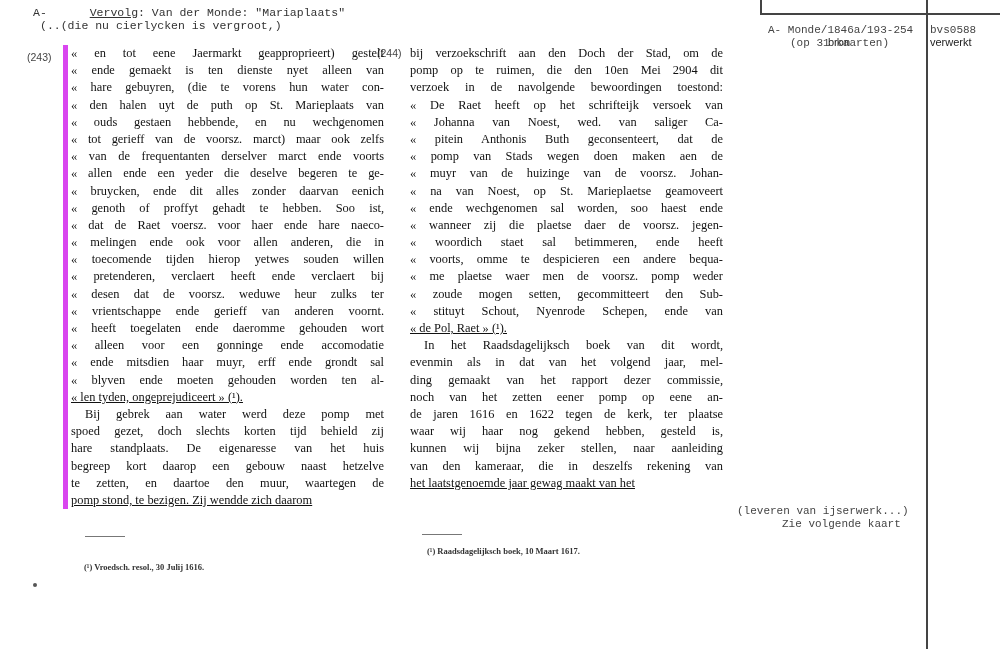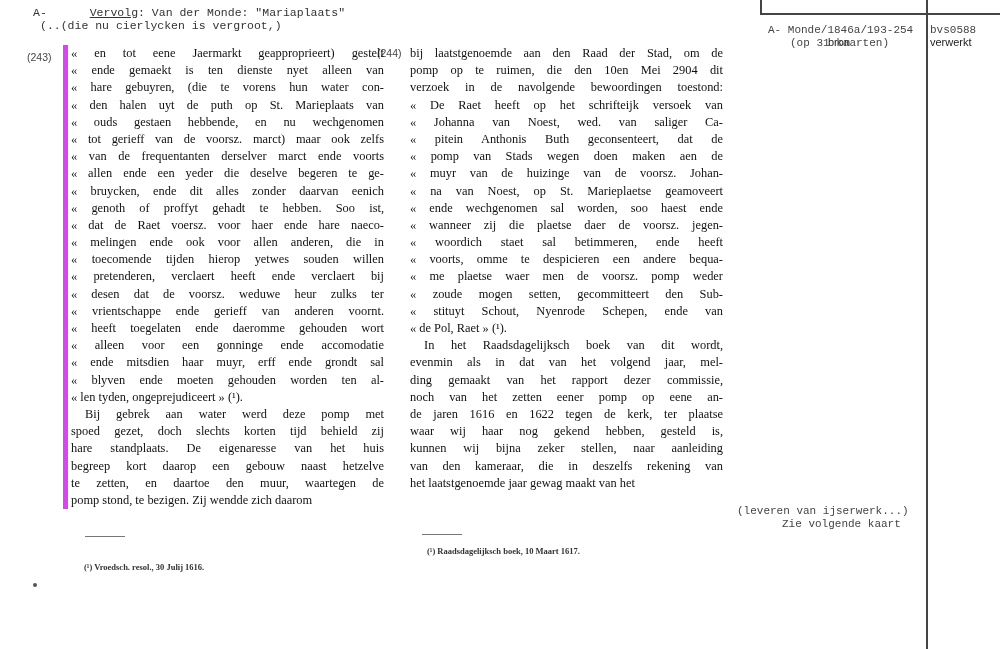--- a/index.html
+++ b/index.html
@@ -26,21 +26,21 @@
     #src2 { left: 790px; top: 37px; }
     #verw { left: 930px; top: 24px; }
     #note1 { left: 737px; top: 505px; }
     #note2 { left: 737px; top: 518px; margin-left: 45px; }
 
     
     .page-col { position: absolute; font-size: 12.4px; line-height: 17.2px; color: #111; }
     #col-left { left: 63px; top: 45px; width: 313px; border-left: 5px solid #d946ef; padding-left: 3px; }
     #col-right { left: 410px; top: 45px; width: 313px; }
     .line { white-space: nowrap; text-align: justify; text-align-last: justify; display: block; height: 17.2px; }
-    .line.last { text-align-last: left; }
+    .line.last { text-align-last: left; text-decoration: underline; }
     .line.indent { padding-left: 14px; }
     .pg-num { position: absolute; font-size: 10.5px; color: #444; }
     #pg243 { left: 27px; top: 51px; }
     #pg244 { left: 377px; top: 47px; }
 
     .fn-rule { position: absolute; height: 1px; background: #777; width: 40px; }
     #fnr1 { left: 85px; top: 536px; }
     #fnr2 { left: 422px; top: 534px; }
     .footnote { position: absolute; font-size: 8.5px; color: #333; font-weight: bold; }
     #fn1 { left: 84px; top: 546px; margin-top: 16px; }
@@ -90,21 +90,21 @@
     <span class="line">« blyven ende moeten gehouden worden ten al-</span>
     <span class="line last">« len tyden, ongeprejudiceert » (¹).</span>
     <span class="line indent">Bij gebrek aan water werd deze pomp met</span>
     <span class="line">spoed gezet, doch slechts korten tijd behield zij</span>
     <span class="line">hare standplaats. De eigenaresse van het huis</span>
     <span class="line">begreep kort daarop een gebouw naast hetzelve</span>
     <span class="line">te zetten, en daartoe den muur, waartegen de</span>
     <span class="line last">pomp stond, te bezigen. Zij wendde zich daarom</span>
   </div>
 <div id="col-right" class="page-col serif">
-    <span class="line">bij laatstgenoemde aan den Raad der Stad, om de</span>
+    <span class="line">bij verzoekschrift aan den Doch der Stad, om de</span>
     <span class="line">pomp op te ruimen, die den 10en Mei 2904 dit</span>
     <span class="line">verzoek in de navolgende bewoordingen toestond:</span>
     <span class="line">« De Raet heeft op het schrifteijk versoek van</span>
     <span class="line">« Johanna van Noest, wed. van saliger Ca-</span>
     <span class="line">« pitein Anthonis Buth geconsenteert, dat de</span>
     <span class="line">« pomp van Stads wegen doen maken aen de</span>
     <span class="line">« muyr van de huizinge van de voorsz. Johan-</span>
     <span class="line">« na van Noest, op St. Marieplaetse geamoveert</span>
     <span class="line">« ende wechgenomen sal worden, soo haest ende</span>
     <span class="line">« wanneer zij die plaetse daer de voorsz. jegen-</span>

